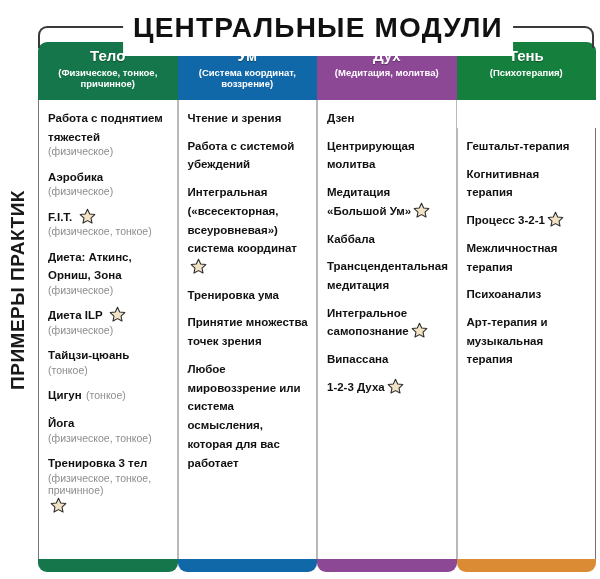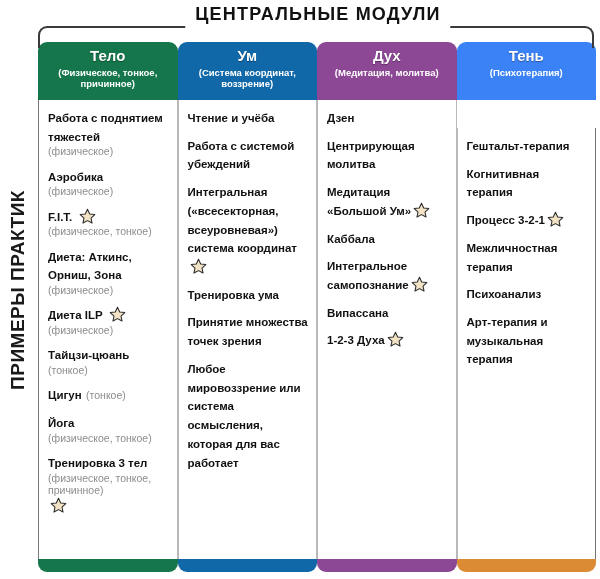--- a/index.html
+++ b/index.html
@@ -47,23 +47,23 @@
     top: 0;
     width: 564px;
     height: 38px;
   }
   .title-center {
     position: absolute;
     left: 50%;
     top: 0px;
     transform: translateX(-50%);
     background: #ffffff;
-    padding: 4px 10px;
+    padding: 12px 10px;
     z-index: 3;
-    font-size: 18px;
+    font-size: 28px;
     font-weight: bold;
     letter-spacing: 1.2px;
     color: #111111;
     white-space: nowrap;
   }
   .bracket {
     position: absolute;
     left: 2px;
     top: 26px;
     width: 556px;
@@ -195,21 +195,21 @@
               </svg></span></div>
         </div>
         <div class="col-foot" style="background: rgb(20, 118, 74);"></div>
       </div>
       <div class="col">
         <div class="col-head" style="background: rgb(17, 104, 168);">
           <div class="col-head-title">Ум</div>
           <div class="col-head-sub">(Система координат, воззрение)</div>
         </div>
         <div class="col-body">
-          <div class="entry"><span class="entry-name">Чтение и учёба</span></div>
+          <div class="entry"><span class="entry-name">Чтение и зрения</span></div>
           <div class="entry"><span class="entry-name">Работа с системой убеждений</span></div>
           <div class="entry"><span class="entry-name">Интегральная («всесекторная, всеуровневая») система координат</span><span class="star"><svg viewBox="0 0 24 24" width="17" height="17">
                 <path d="M12 1.8 L15.1 8.4 L22.3 9.3 L17.0 14.2 L18.4 21.3 L12 17.8 L5.6 21.3 L7.0 14.2 L1.7 9.3 L8.9 8.4 Z" fill="#f2e3c6" stroke="#2b2b2b" stroke-width="1.5" stroke-linejoin="round"></path>
               </svg></span></div>
           <div class="entry"><span class="entry-name">Тренировка ума</span></div>
           <div class="entry"><span class="entry-name">Принятие множества точек зрения</span></div>
           <div class="entry"><span class="entry-name">Любое мировоззрение или система осмысления, которая для вас работает</span></div>
         </div>
         <div class="col-foot" style="background: rgb(17, 104, 168);"></div>
       </div>
@@ -218,32 +218,33 @@
           <div class="col-head-title">Дух</div>
           <div class="col-head-sub">(Медитация, молитва)</div>
         </div>
         <div class="col-body">
           <div class="entry"><span class="entry-name">Дзен</span></div>
           <div class="entry"><span class="entry-name">Центрирующая молитва</span></div>
           <div class="entry"><span class="entry-name">Медитация «Большой Ум»</span><span class="star"><svg viewBox="0 0 24 24" width="17" height="17">
                 <path d="M12 1.8 L15.1 8.4 L22.3 9.3 L17.0 14.2 L18.4 21.3 L12 17.8 L5.6 21.3 L7.0 14.2 L1.7 9.3 L8.9 8.4 Z" fill="#f2e3c6" stroke="#2b2b2b" stroke-width="1.5" stroke-linejoin="round"></path>
               </svg></span></div>
           <div class="entry"><span class="entry-name">Каббала</span></div>
+          <div class="entry"><span class="entry-name">Трансцендентальная медитация</span></div>
           <div class="entry"><span class="entry-name">Интегральное самопознание</span><span class="star"><svg viewBox="0 0 24 24" width="17" height="17">
                 <path d="M12 1.8 L15.1 8.4 L22.3 9.3 L17.0 14.2 L18.4 21.3 L12 17.8 L5.6 21.3 L7.0 14.2 L1.7 9.3 L8.9 8.4 Z" fill="#f2e3c6" stroke="#2b2b2b" stroke-width="1.5" stroke-linejoin="round"></path>
               </svg></span></div>
           <div class="entry"><span class="entry-name">Випассана</span></div>
           <div class="entry"><span class="entry-name">1-2-3 Духа</span><span class="star"><svg viewBox="0 0 24 24" width="17" height="17">
                 <path d="M12 1.8 L15.1 8.4 L22.3 9.3 L17.0 14.2 L18.4 21.3 L12 17.8 L5.6 21.3 L7.0 14.2 L1.7 9.3 L8.9 8.4 Z" fill="#f2e3c6" stroke="#2b2b2b" stroke-width="1.5" stroke-linejoin="round"></path>
               </svg></span></div>
         </div>
         <div class="col-foot" style="background: rgb(140, 71, 149);"></div>
       </div>
       <div class="col">
-        <div class="col-head" style="background: #3b82f6;">
+        <div class="col-head" style="background: #15803d;">
           <div class="col-head-title">Тень</div>
           <div class="col-head-sub">(Психотерапия)</div>
         </div>
         <div class="col-body">
           <div class="entry"><span class="entry-name">Гештальт-терапия</span></div>
           <div class="entry"><span class="entry-name">Когнитивная терапия</span></div>
           <div class="entry"><span class="entry-name">Процесс 3-2-1</span><span class="star"><svg viewBox="0 0 24 24" width="17" height="17">
                 <path d="M12 1.8 L15.1 8.4 L22.3 9.3 L17.0 14.2 L18.4 21.3 L12 17.8 L5.6 21.3 L7.0 14.2 L1.7 9.3 L8.9 8.4 Z" fill="#f2e3c6" stroke="#2b2b2b" stroke-width="1.5" stroke-linejoin="round"></path>
               </svg></span></div>
           <div class="entry"><span class="entry-name">Межличностная терапия</span></div>

